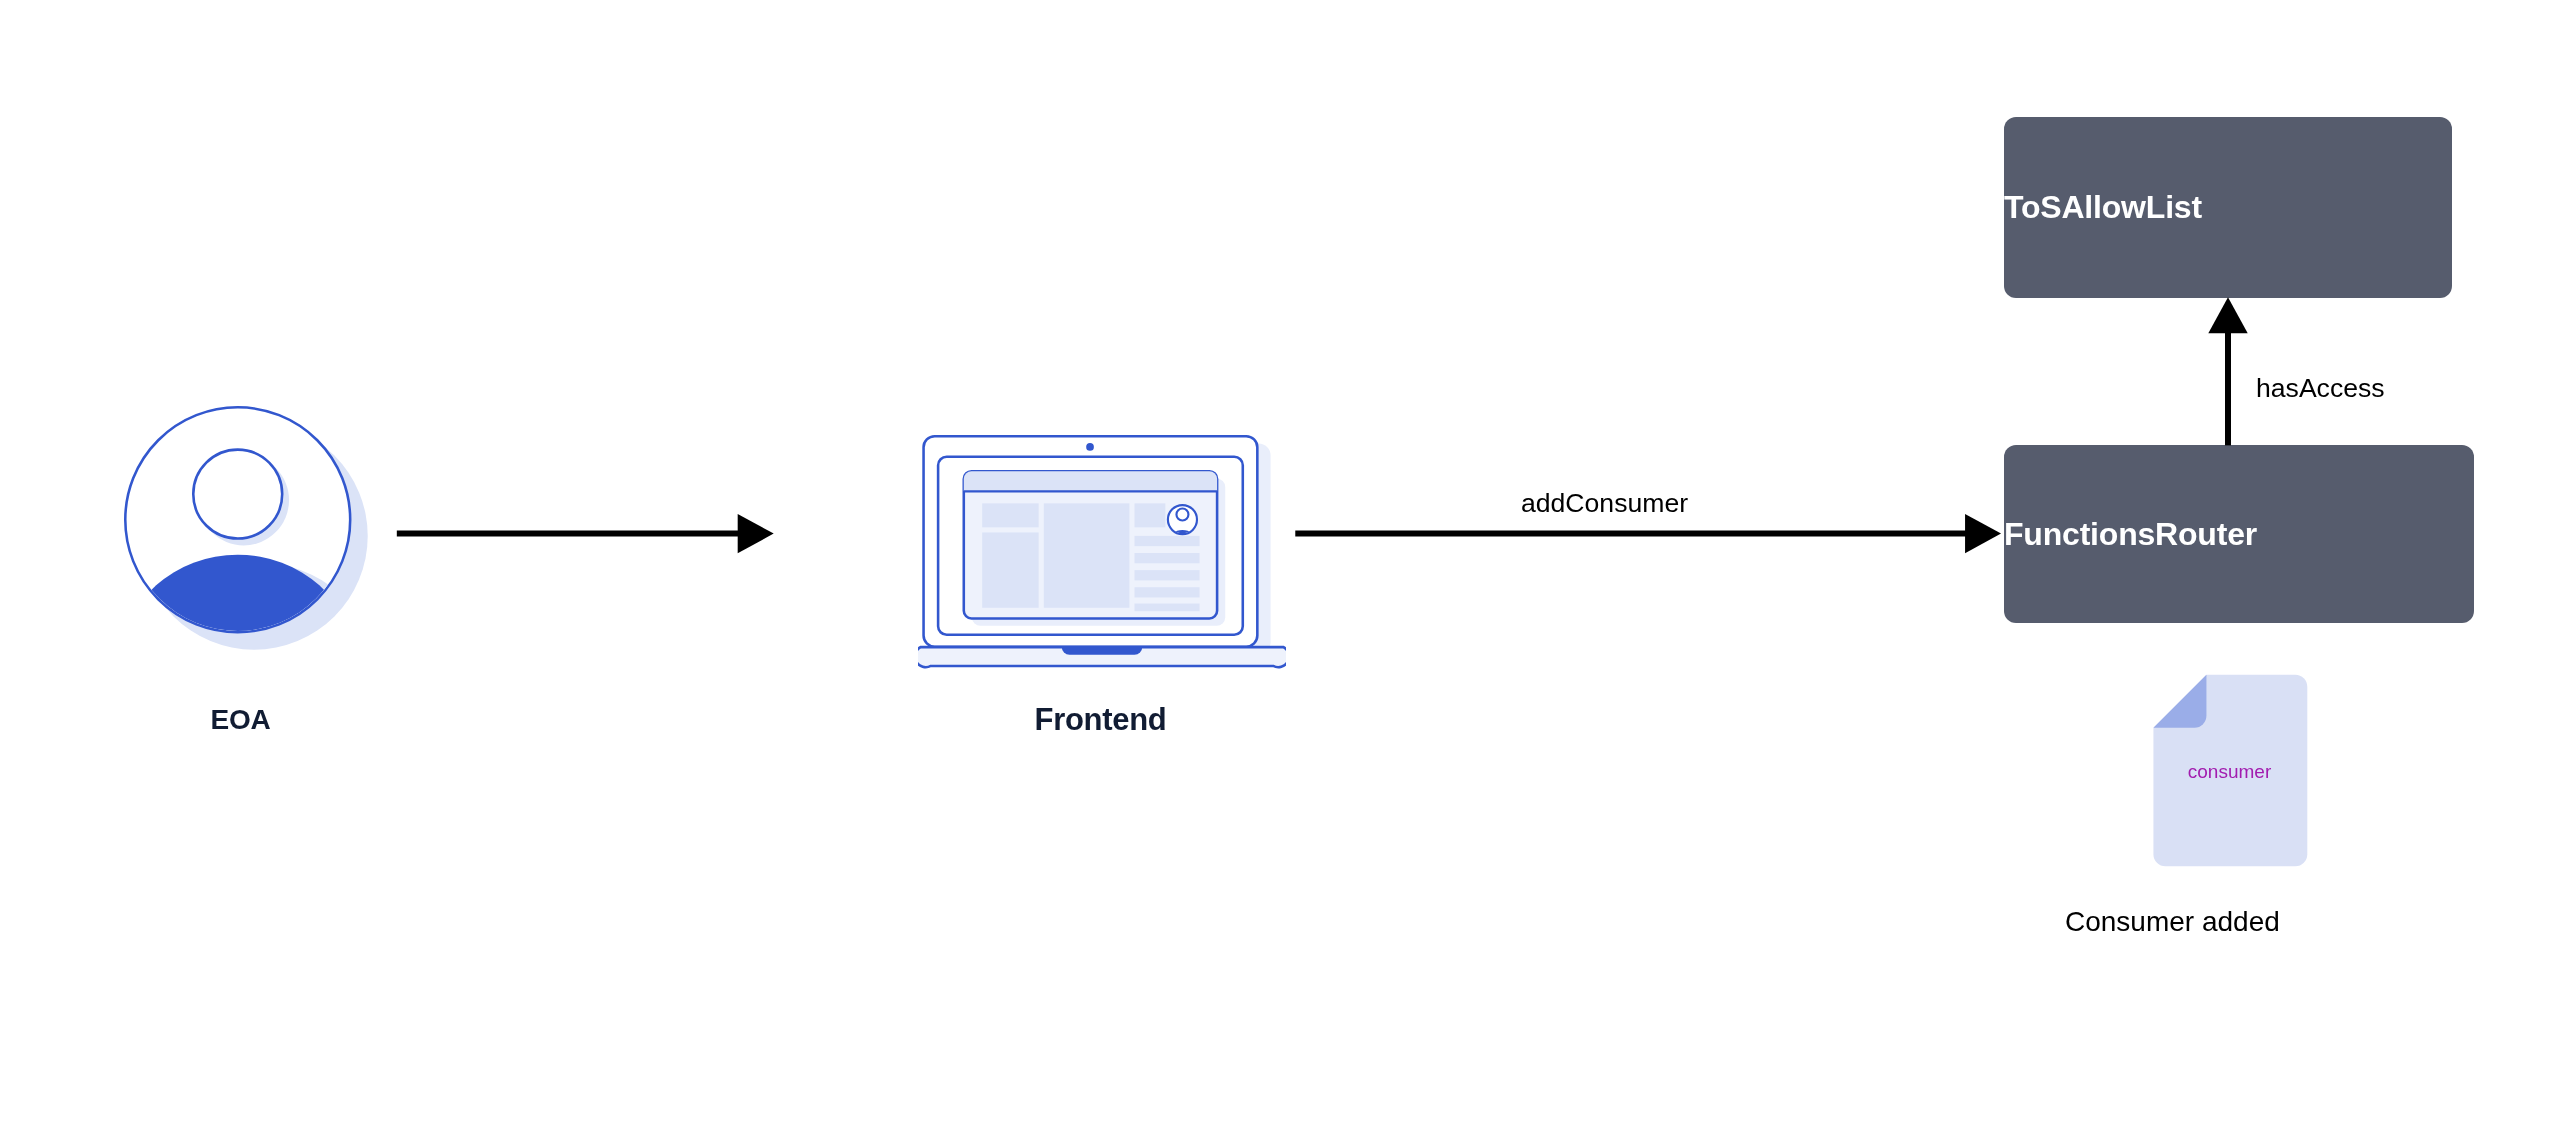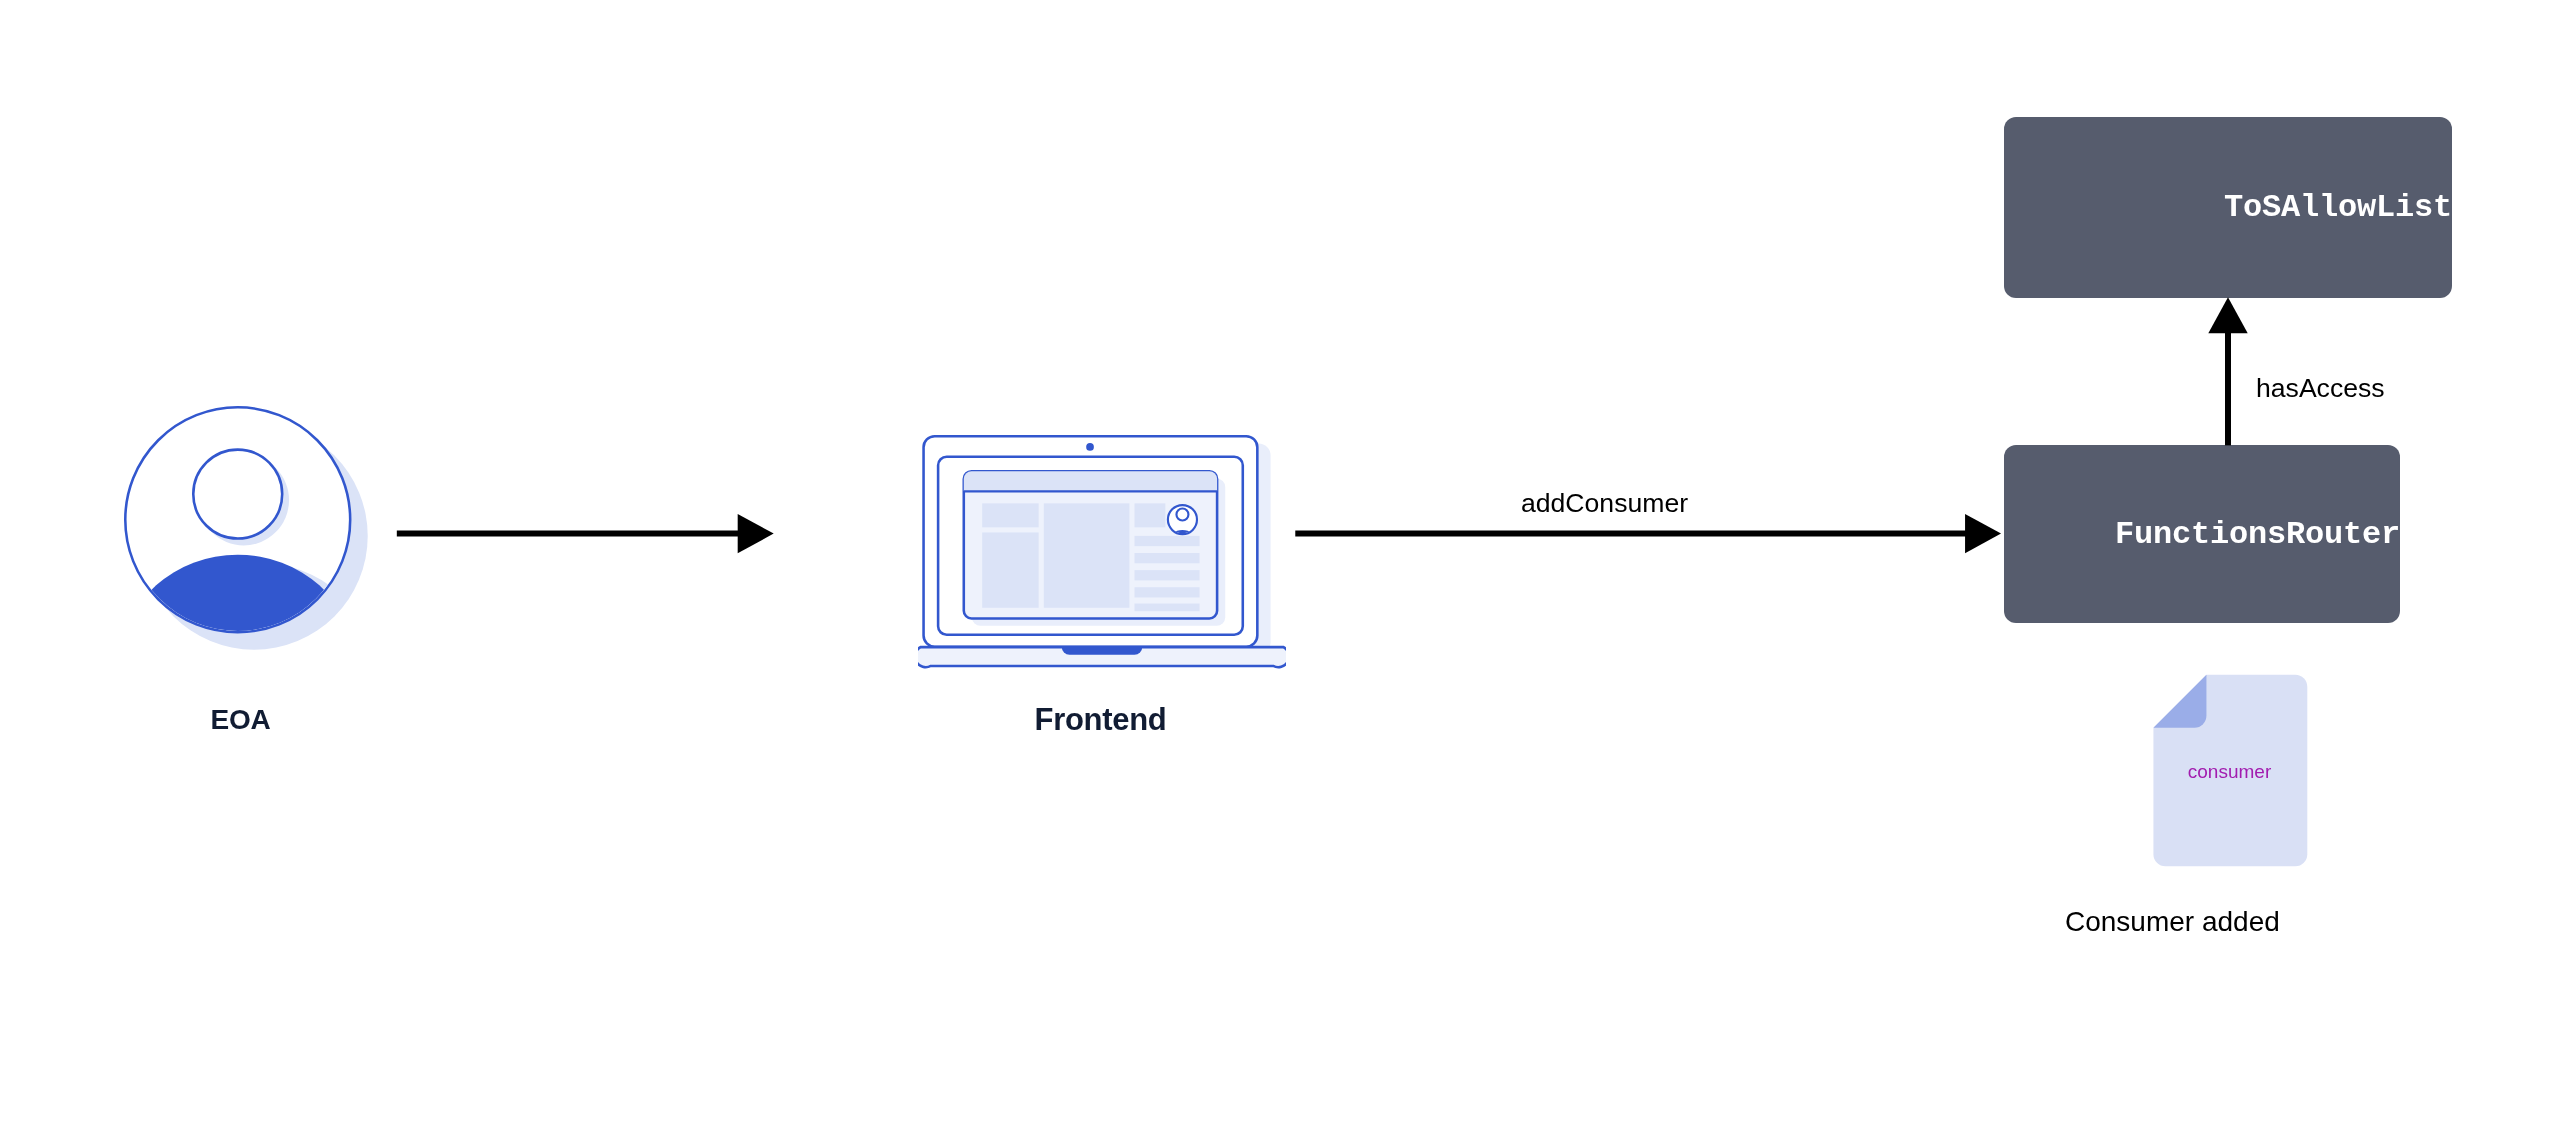--- a/index.html
+++ b/index.html
@@ -47,34 +47,33 @@
   
   #frontend-node { left: 918px; top: 433px; width: 368px; height: 240px; }
   #frontend-node svg { display: block; width: 368px; height: 240px; }
 
   
   .box {
     position: absolute;
     border-radius: 12px;
     display: flex;
     align-items: center;
-    justify-content: flex-end;
+    justify-content: flex-start;
     color: #ffffff;
     font-weight: bold;
     font-size: 32px;
     letter-spacing: -0.2px;
     white-space: nowrap;
-    font-family: Liberation Mono, monospace;
   }
   #box-tosallowlist {
     left: 2004px; top: 117px; width: 448px; height: 181px;
     background: #565c6d;
   }
   #box-functionsrouter {
-    left: 2004px; top: 445px; width: 396px; height: 178px;
+    left: 2004px; top: 445px; width: 470px; height: 178px;
     background: #565c6d;
   }
 
   
   #arrow-layer {
     position: absolute;
     left: 0; top: 0;
     width: 2576px; height: 1140px;
     pointer-events: none;
   }

